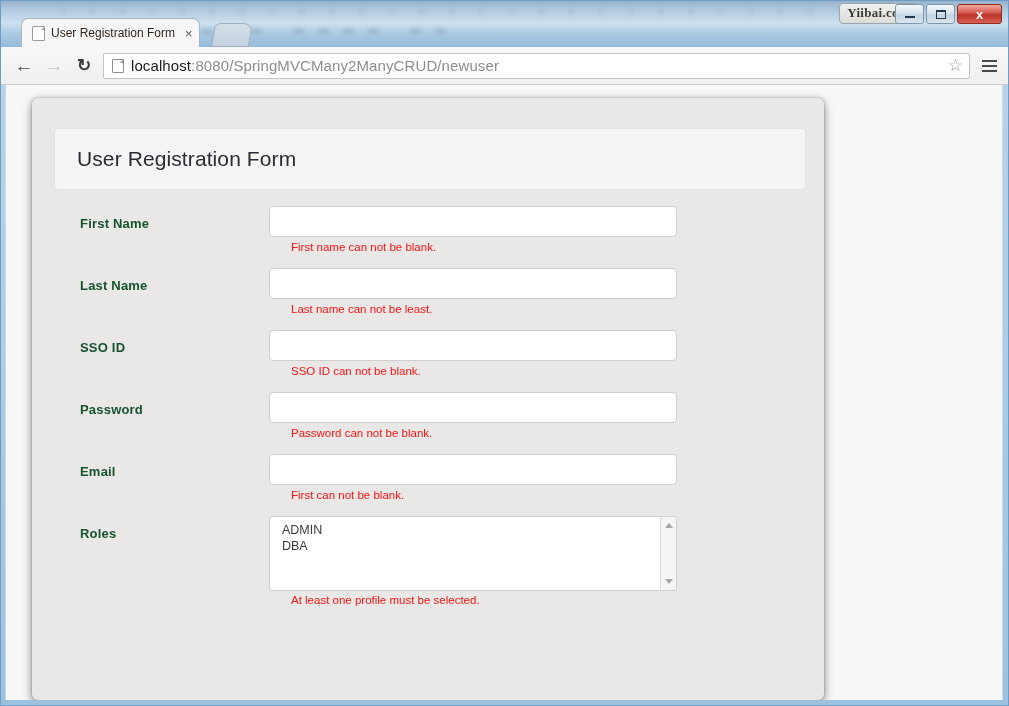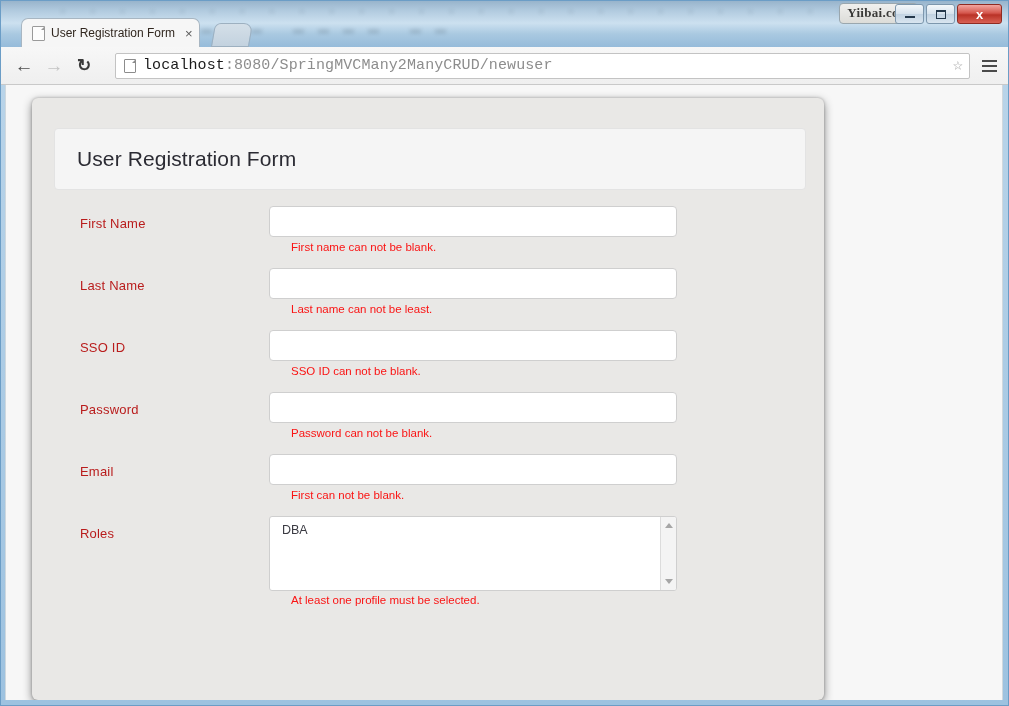--- a/index.html
+++ b/index.html
@@ -192,29 +192,28 @@
     font-size: 19px;
     line-height: 1;
     color: #4d4d4d;
   }
   .nav-btn.disabled { color: #c3c3c3; }
   .nav-btn.reload { font-size: 17px; font-weight: bold; color: #3b3b3b; }
 
   .urlbar {
     flex: 1;
     height: 26px;
-    margin: 0 6px 0 16px;
+    margin: 0 6px 0 4px;
     background: #ffffff;
     border: 1px solid #c3c3c3;
     border-radius: 2px;
     display: flex;
     align-items: center;
     padding: 0 6px;
     box-sizing: border-box;
-    font-family: Liberation Mono, monospace;
   }
   .urlbar .page-icon {
     width: 10px;
     height: 12px;
     margin: 0 7px 0 2px;
     position: relative;
     background: #ffffff;
     border: 1px solid #8c8c8c;
     border-radius: 1px;
     flex: none;
@@ -308,22 +307,22 @@
   .form-row {
     position: absolute;
     left: 0;
     width: 792px;
     height: 0;
   }
   .field-label {
     position: absolute;
     left: 48px;
     font-size: 13px;
-    font-weight: normal;
-    color: #b91c1c;
+    font-weight: bold;
+    color: #14532d;
     letter-spacing: 0.2px;
     white-space: nowrap;
   }
   .field-input {
     position: absolute;
     left: 237px;
     width: 408px;
     height: 31px;
     box-sizing: border-box;
     background: #ffffff;
@@ -471,20 +470,21 @@
       <div class="form-row">
         <span class="field-label" style="top:366px">Email</span>
         <input class="field-input" style="top: 356px;" type="text" value="">
         <span class="field-error" style="top:391px">First can not be blank.</span>
       </div>
 
       <div class="form-row">
         <span class="field-label" style="top:428px">Roles</span>
         <div class="roles-box" style="top:418px">
           <div class="roles-options">
+            <div class="role-option">ADMIN</div>
             <div class="role-option">DBA</div>
           </div>
           <div class="roles-scrollbar">
             <span class="sb-arrow up"></span>
             <span class="sb-arrow down"></span>
           </div>
         </div>
         <span class="field-error" style="top:496px">At least one profile must be selected.</span>
       </div>
 

